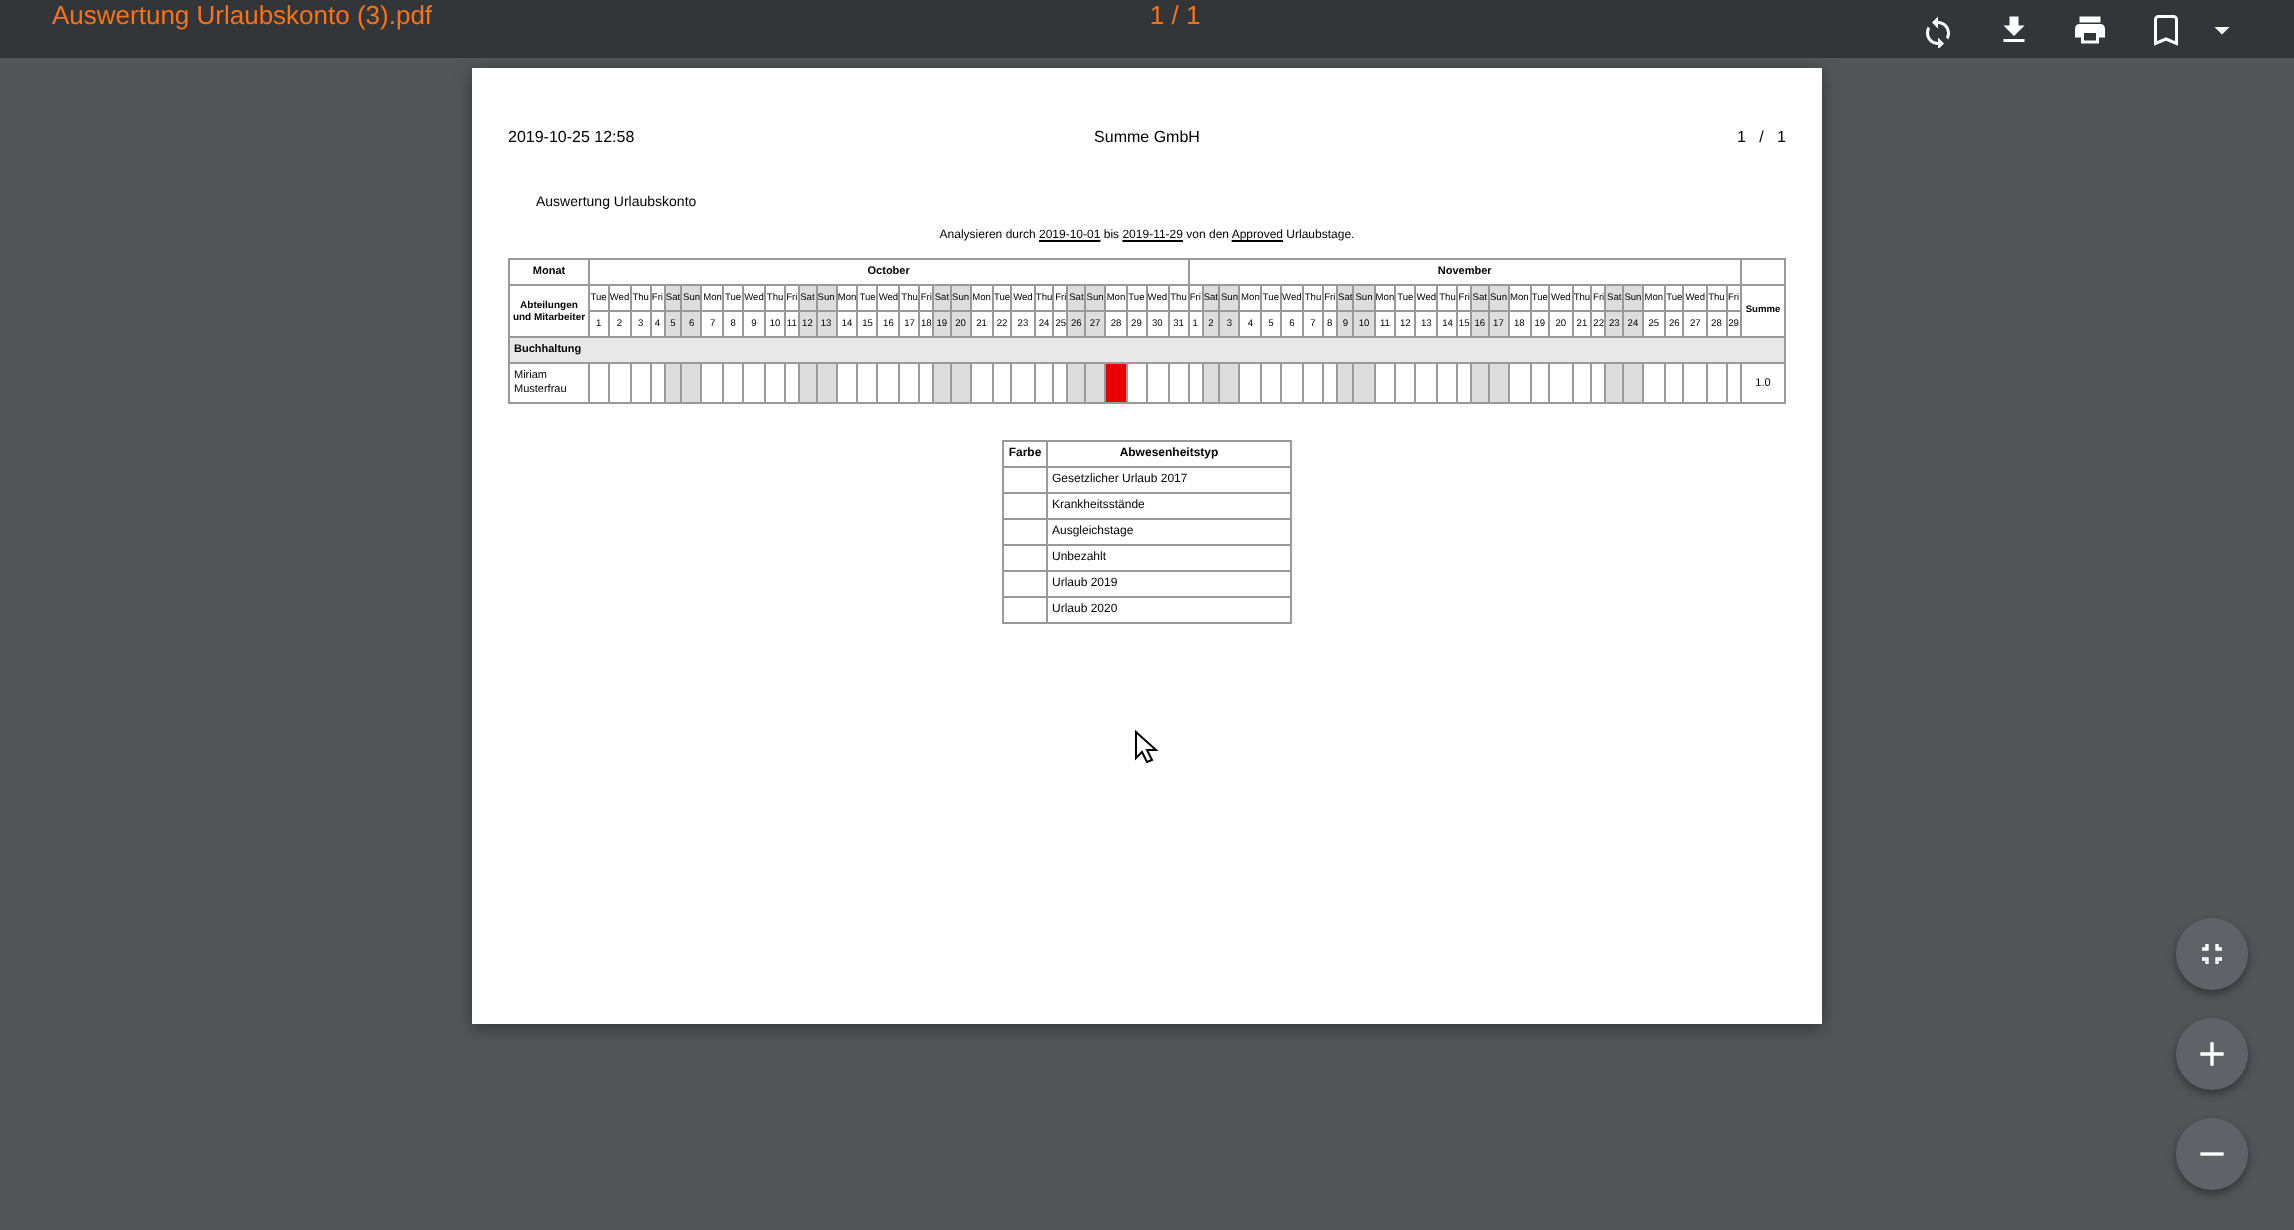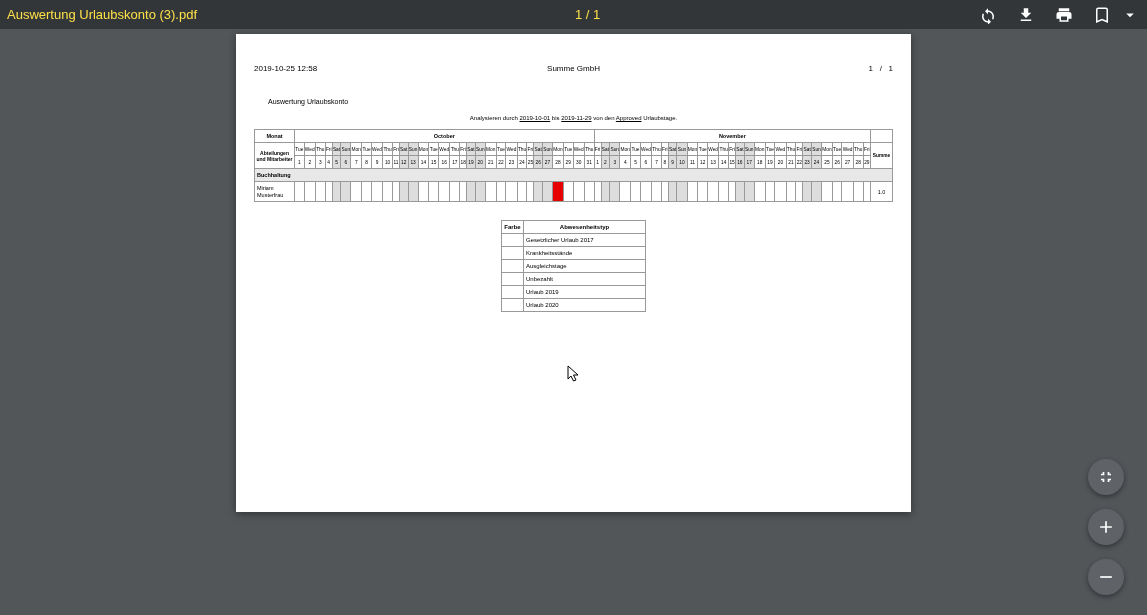--- a/index.html
+++ b/index.html
@@ -2,23 +2,22 @@
 <html><head>
 <meta charset="utf-8">
 <style>
 * { margin: 0; padding: 0; box-sizing: border-box; }
 body { font-family: Arial, sans-serif; background: #525659; overflow: hidden; }
 
 .toolbar {
   height: 29px;
   background: #323639;
   display: flex;
-  align-items: center;
-  padding: 0 7px;
-  color: #fde047;
+  padding: 0 26px;
+  color: #f97316;
   font-size: 13px;
 }
 .toolbar-title { flex: 0 0 auto; }
 .toolbar-center { flex: 1; text-align: center; }
 .toolbar-right { display: flex; align-items: center; gap: 18px; }
 .toolbar-icon { width: 20px; height: 20px; display: inline-flex; align-items: center; justify-content: center; cursor: pointer; }
 .toolbar-icon svg { width: 18px; height: 18px; fill: #fff; }
 .dropdown-caret { margin-left: -10px; }
 
 .viewer {

